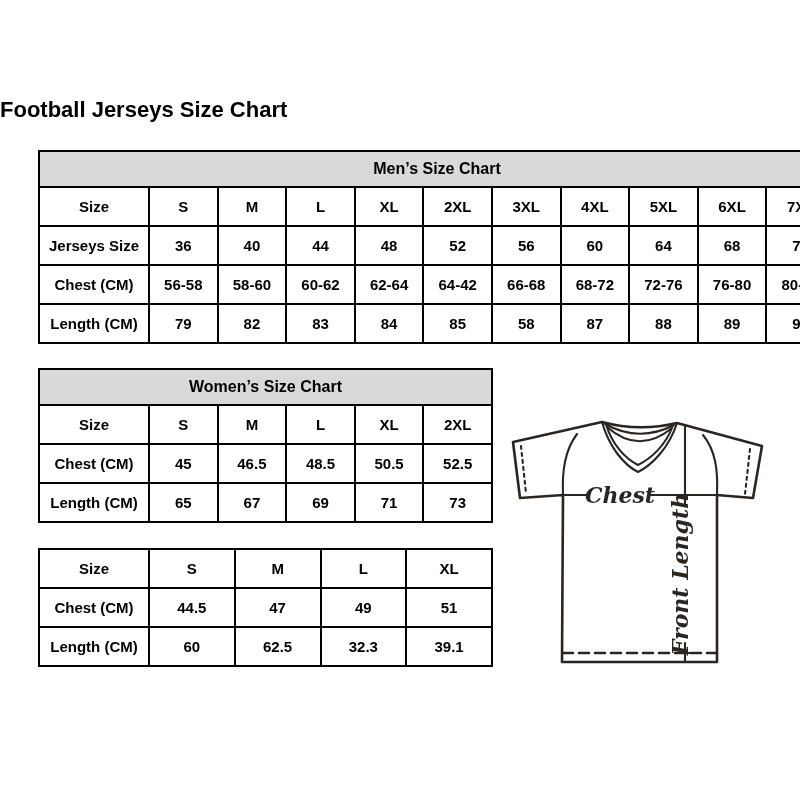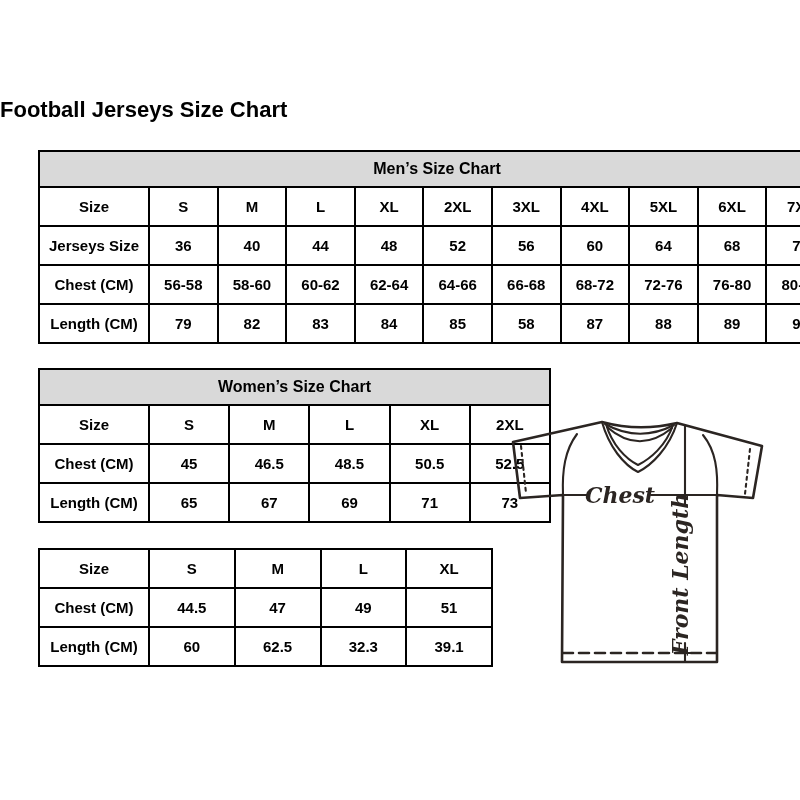--- a/index.html
+++ b/index.html
@@ -14,21 +14,21 @@
   }
   .page-title{
     position:absolute;top:97px;left:0;width:100%;margin:0;
     text-align:left;font-weight:bold;font-size:22px;color:#000;
     font-family:"Liberation Sans",sans-serif;
   }
   table.size-table{
     position:absolute;border-collapse:collapse;table-layout:fixed;background:#fff;
   }
   #t-mens{left:38px;top:150px;width:798px;}
-  #t-womens{left:38px;top:368px;width:513px;}
+  #t-womens{left:38px;top:368px;width:455px;}
   #t-youth{left:38px;top:548px;width:455px;}
   table.size-table td{
     border:2px solid var(--border-c);
     text-align:center;vertical-align:middle;
     font-weight:700;font-size:15px;color:#000;
     height:37px;padding:0 1px;overflow:hidden;white-space:nowrap;
   }
   table.size-table td.tbl-title{
     background:var(--header-bg);font-size:16px;height:34px;
   }
@@ -87,21 +87,21 @@
           <td>64</td>
           <td>68</td>
           <td>72</td>
         </tr>
         <tr>
           <td>Chest (CM)</td>
           <td>56-58</td>
           <td>58-60</td>
           <td>60-62</td>
           <td>62-64</td>
-          <td>64-66</td>
+          <td>64-42</td>
           <td>66-68</td>
           <td>68-72</td>
           <td>72-76</td>
           <td>76-80</td>
           <td>80-84</td>
         </tr>
         <tr>
           <td>Length (CM)</td>
           <td>79</td>
           <td>82</td>

